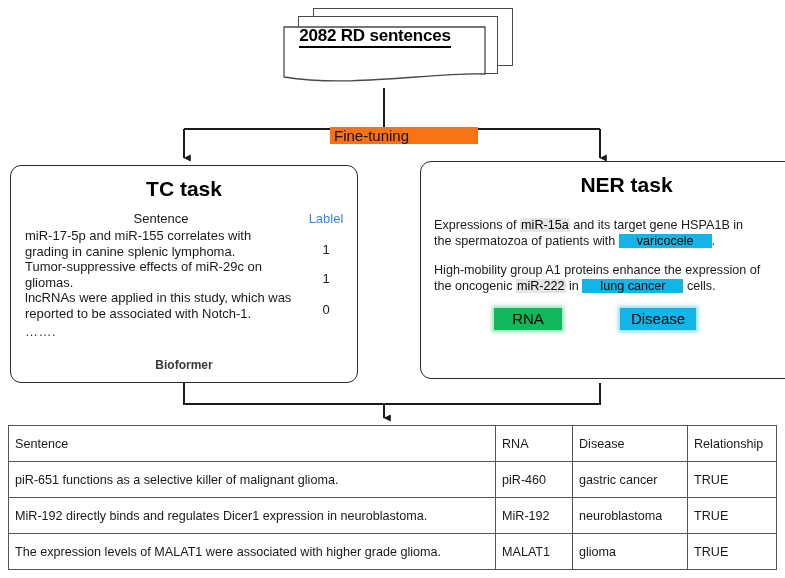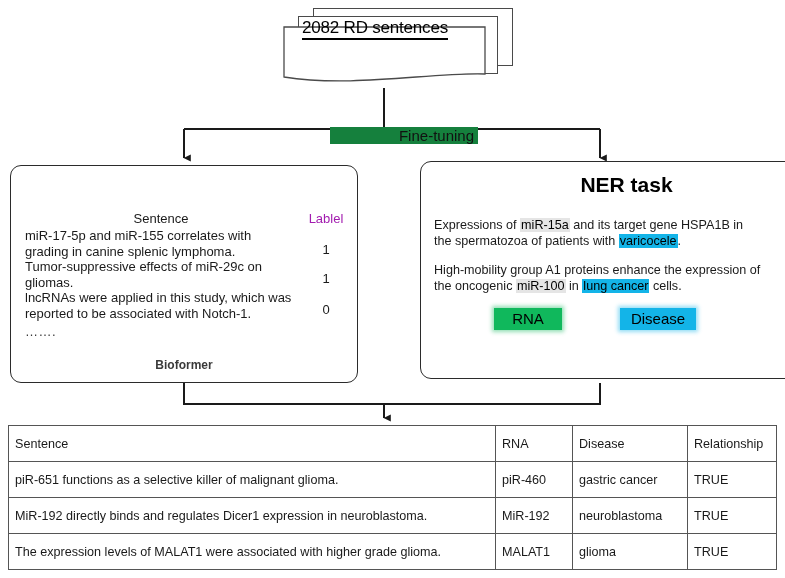--- a/index.html
+++ b/index.html
@@ -44,40 +44,40 @@
   }
   .doc-sheet.back2 { left: 30px; top: 0px;  width: 200px; height: 58px; }
   .doc-sheet.back1 { left: 15px; top: 8px;  width: 200px; height: 58px; }
   .doc-front {
     position: absolute;
     left: 0px; top: 18px;
     width: 203px; height: 58px;
   }
   .doc-title {
     position: absolute;
-    left: 0; top: 10px;
+    left: 0; top: 18px;
     width: 184px;
     text-align: center;
     font-size: 17px;
-    font-weight: normal;
+    font-weight: bold;
     letter-spacing: -0.2px;
     color: #000000;
   }
   .doc-title u { text-decoration: none; border-bottom: 2px solid #000; padding-bottom: 1px; }
 
   
   .finetune-label {
     position: absolute;
     left: 330px;
     top: 127px;
     width: 140px;
-    text-align: right;
+    text-align: left;
     font-size: 15px;
     color: #111111;
-    background: #15803d;
+    background: #f97316;
     padding: 0 4px;
   }
 
   
   .task-box {
     position: absolute;
     box-sizing: border-box;
     background: #ffffff;
     border: 1.6px solid #2b2b2b;
     border-radius: 11px;
@@ -114,21 +114,21 @@
     font-size: 13px;
     color: #1a1a1a;
   }
   .tc-head-label {
     position: absolute;
     left: 286px;
     top: 45px;
     width: 58px;
     text-align: center;
     font-size: 13px;
-    color: #a21caf;
+    color: #3b82f6;
   }
   .tc-rows {
     position: absolute;
     left: 14px;
     top: 62px;
     width: 330px;
   }
   .tc-row {
     position: relative;
     min-height: 31px;
@@ -173,21 +173,21 @@
   #ner-p2 { top: 100px; }
 
   .hl-rna {
     background: #e5e5e5;
     color: #000000;
     padding: 0 1px;
   }
   .hl-disease {
     background: #13b4e8;
     color: #000000;
-    padding: 0 1px;
+    padding: 0 18px;
   }
 
   .legend-chip {
     position: absolute;
     font-size: 15px;
     color: #000000;
     text-align: center;
     padding: 2px 0 3px;
   }
   #chip-rna {
@@ -264,20 +264,21 @@
       <path d="M1,1 L202,1 L202,48 C150,46 70,62 1,51 Z" fill="#ffffff" stroke="#4a4a4a" stroke-width="1.3"></path>
     </svg>
     <div class="doc-title">
       <u>2082 RD sentences</u>
     </div>
   </div>
 
   <div class="finetune-label">Fine-tuning</div>
 
   <div class="task-box" id="tc-box">
+    <div class="task-title">TC task</div>
 
     <div class="tc-head-sentence">Sentence</div>
     <div class="tc-head-label">Lablel</div>
 
     <div class="tc-rows">
       <div class="tc-row r1">
         <div class="tc-sentence">miR-17-5p and miR-155 correlates with grading in canine splenic lymphoma.</div>
         <div class="tc-label">1</div>
       </div>
       <div class="tc-row r2">
@@ -296,21 +297,21 @@
   </div>
 
   <div class="task-box" id="ner-box">
     <div class="task-title">NER task</div>
 
     <div class="ner-para" id="ner-p1">
       <span>Expressions of </span><span class="hl-rna">miR-15a</span><span> and its target gene HSPA1B in the spermatozoa of patients with </span><span class="hl-disease">varicocele</span><span>.</span>
     </div>
 
     <div class="ner-para" id="ner-p2">
-      <span>High-mobility group A1 proteins enhance the expression of the oncogenic </span><span class="hl-rna">miR-100</span><span> in </span><span class="hl-disease">lung cancer</span><span> cells.</span>
+      <span>High-mobility group A1 proteins enhance the expression of the oncogenic </span><span class="hl-rna">miR-222</span><span> in </span><span class="hl-disease">lung cancer</span><span> cells.</span>
     </div>
 
     <div class="legend-chip" id="chip-rna">RNA</div>
     <div class="legend-chip" id="chip-disease">Disease</div>
 
   </div>
 
   <table id="result-table">
     <colgroup>
       <col class="c-sentence">

